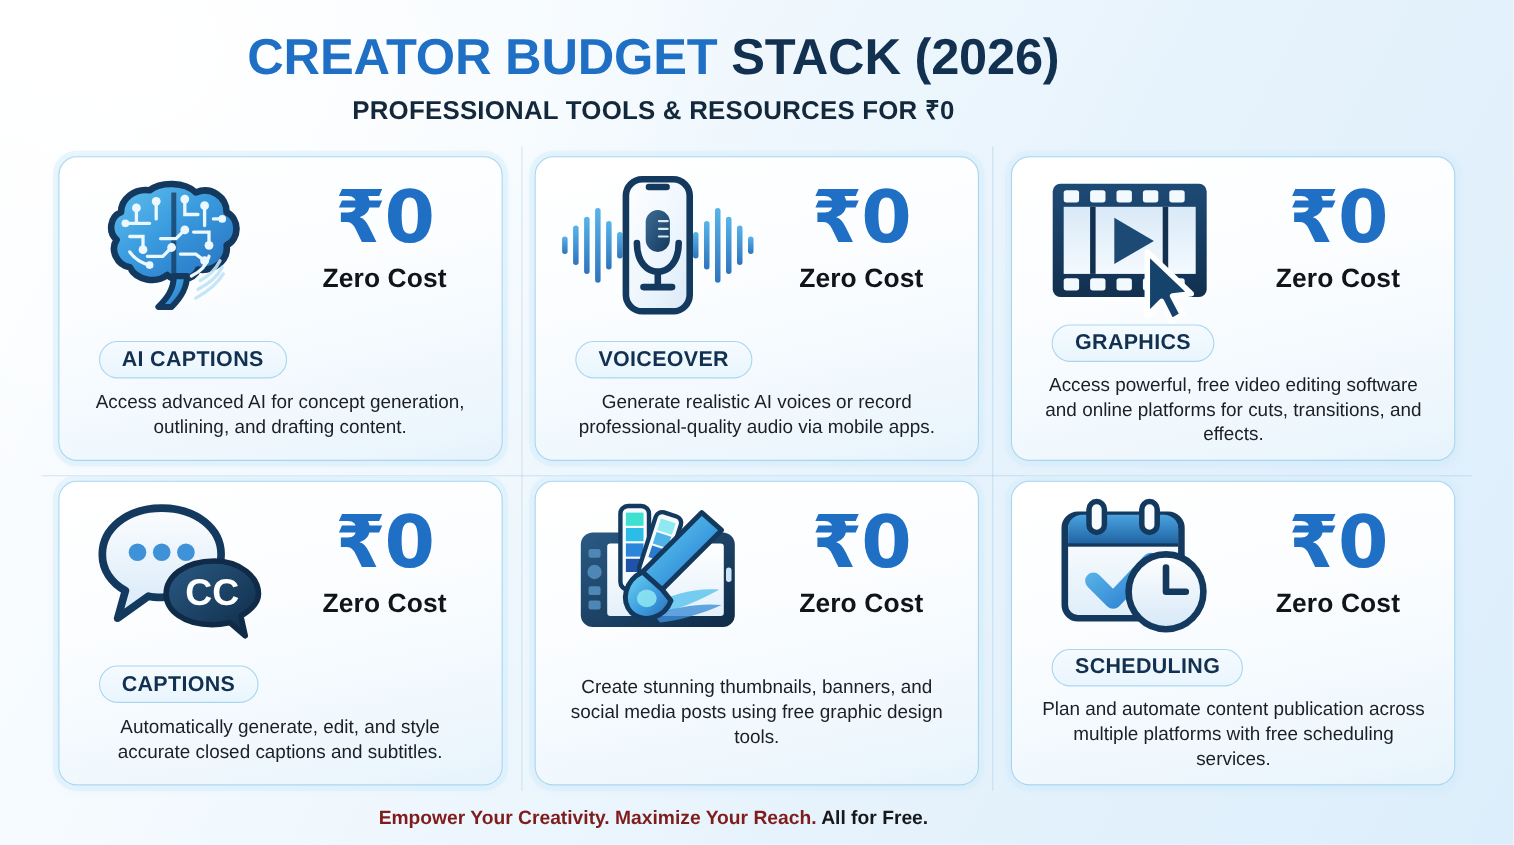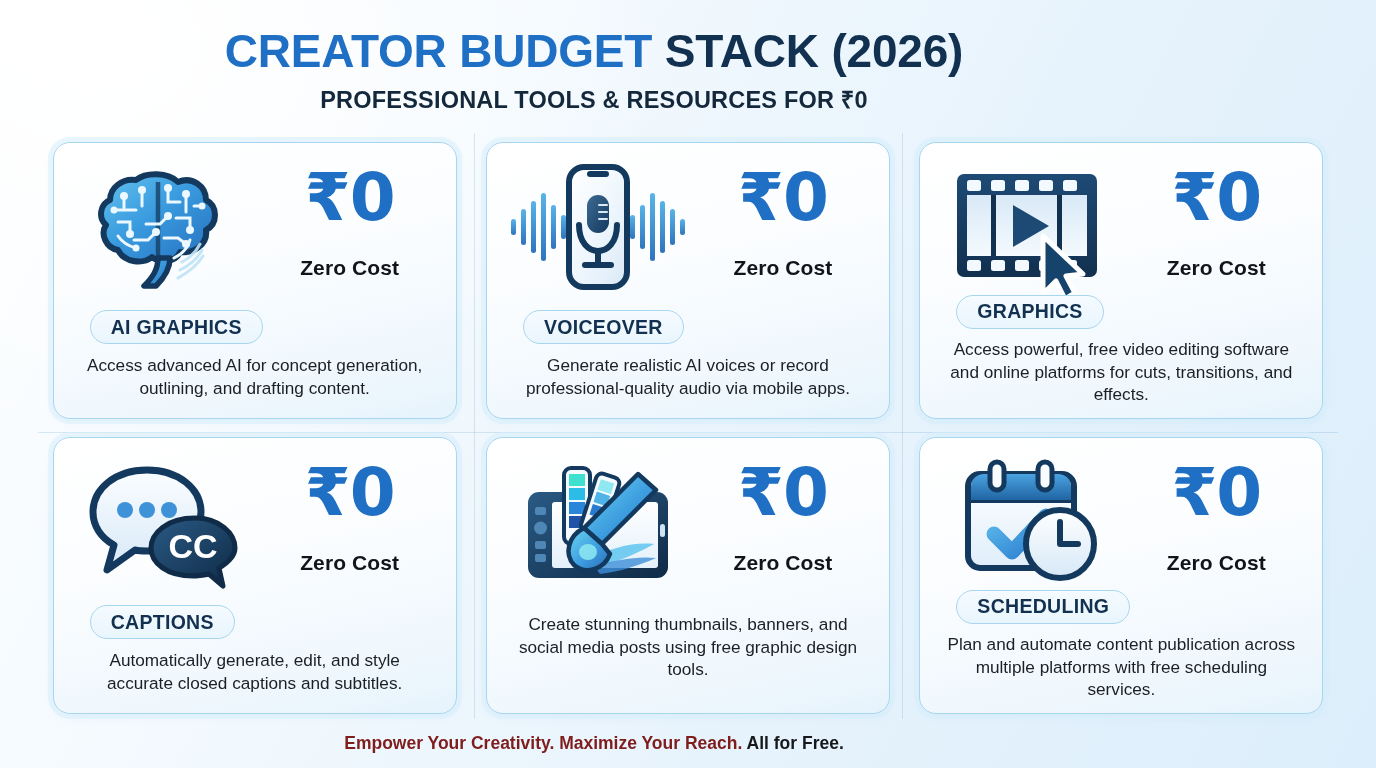--- a/index.html
+++ b/index.html
@@ -101,21 +101,21 @@
   .card-top {
     display: flex;
     align-items: flex-start;
     height: 150px;
   }
 
   .icon-wrap {
     width: 190px;
     height: 132px;
     display: flex;
-    align-items: flex-end;
+    align-items: flex-start;
     justify-content: center;
     flex-shrink: 0;
   }
 
   .price-wrap {
     flex: 1;
     display: flex;
     flex-direction: column;
     align-items: center;
     justify-content: flex-start;
@@ -123,22 +123,22 @@
   }
   .price {
     font-size: 66px;
     font-weight: bold;
     color: #1f6fc4;
     line-height: 1;
     letter-spacing: -1px;
     font-family: "DejaVu Sans", sans-serif;
   }
   .price-sub {
-    margin-top: 25px;
-    font-size: 21px;
+    margin-top: 9px;
+    font-size: 24px;
     font-weight: bold;
     color: #111418;
     letter-spacing: 0.1px;
   }
 
   
   .pill-row {
     height: 36px;
     display: flex;
     align-items: center;
@@ -253,21 +253,21 @@
                 <path d="M88 112 C99 106 108 98 113 90"></path>
               </g>
             </svg>
           </div>
           <div class="price-wrap">
             <div class="price">₹0</div>
             <div class="price-sub">Zero Cost</div>
           </div>
         </div>
         <div class="pill-row">
-          <span class="pill">AI GRAPHICS</span>
+          <span class="pill">AI CAPTIONS</span>
         </div>
         <div class="desc">Access advanced AI for concept generation, outlining, and drafting content.</div>
       </div>
     </div>
 
     <div class="cell">
       <div class="card">
         <div class="card-top">
           <div class="icon-wrap">
             <svg width="182" height="128" viewBox="0 0 182 128">

